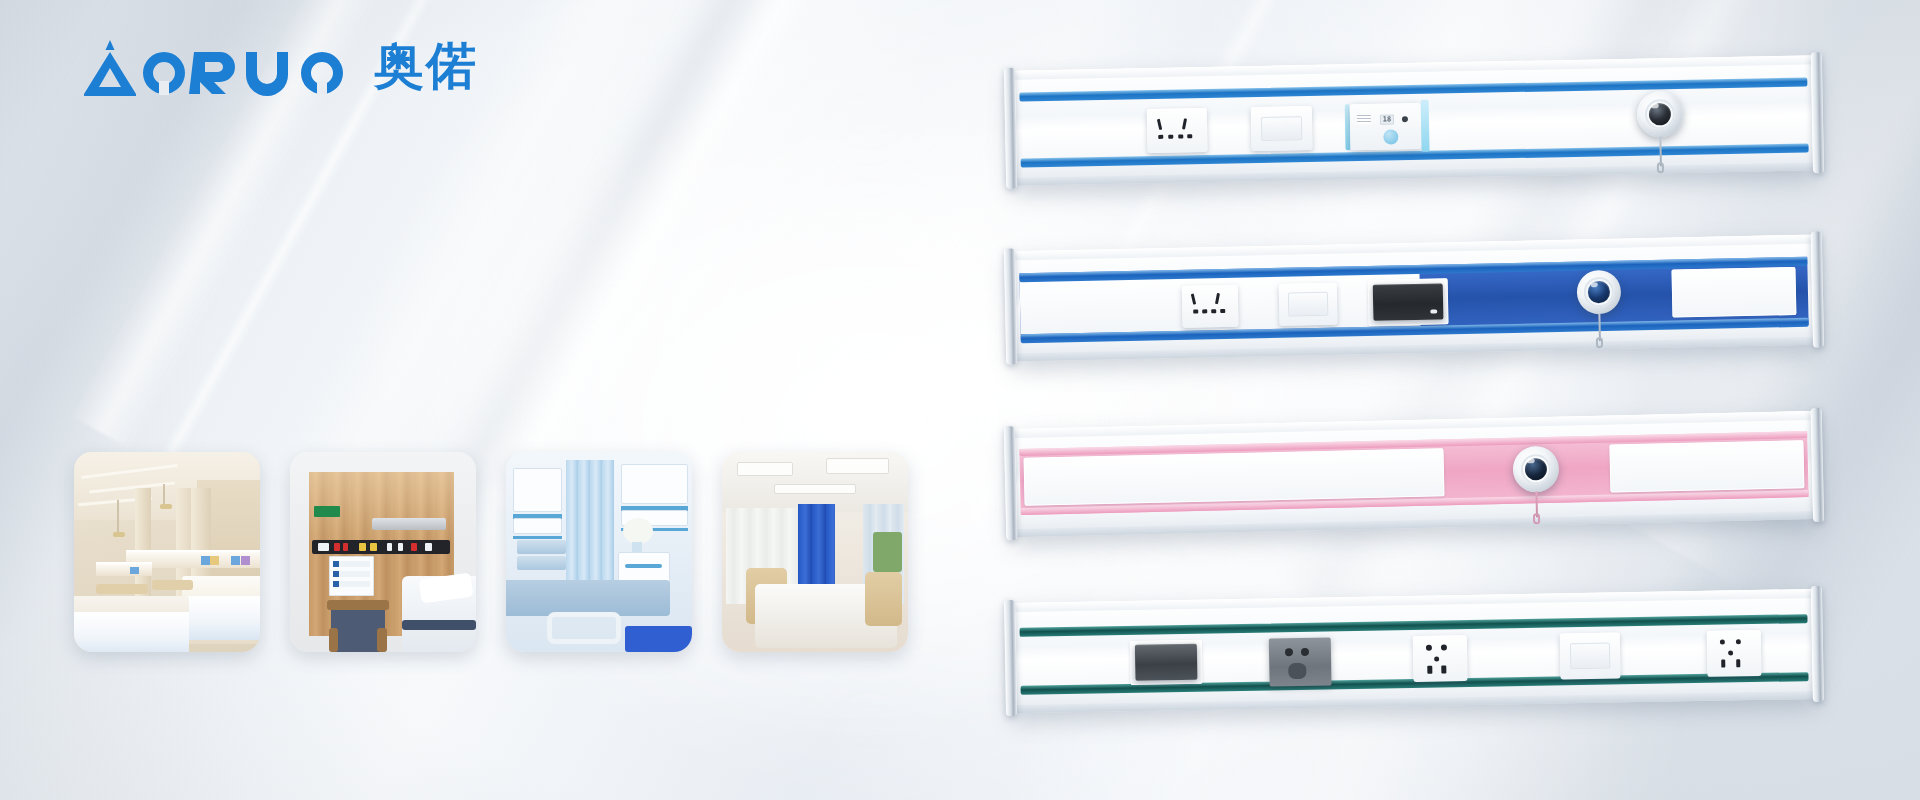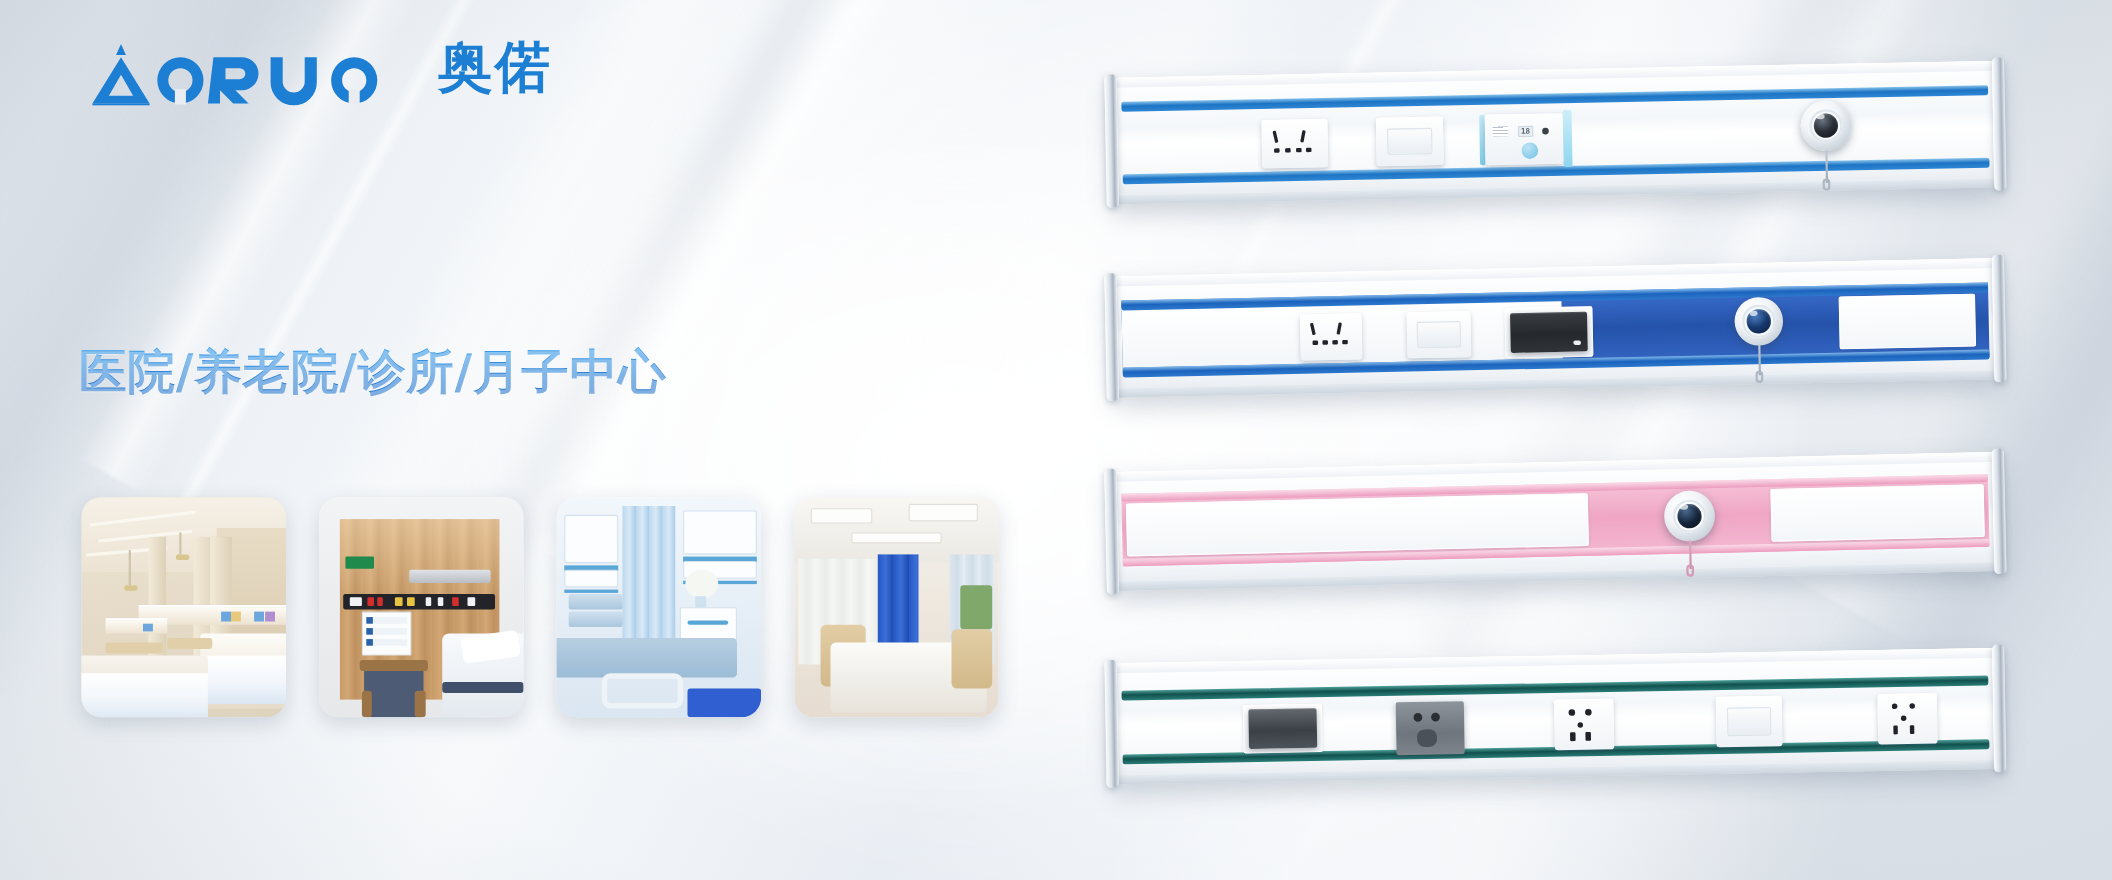--- a/index.html
+++ b/index.html
@@ -42,21 +42,21 @@
   .glow-center{position:absolute;left:380px;top:90px;width:980px;height:660px;border-radius:50%;
     background:radial-gradient(ellipse at center, rgba(255,255,255,0.95) 0%, rgba(255,255,255,0.55) 38%, rgba(255,255,255,0) 70%);
     filter:blur(18px);}
   .vig{position:absolute;inset:0;pointer-events:none;
     background:radial-gradient(ellipse 1300px 780px at 50% 50%, rgba(0,0,0,0) 58%, rgba(110,125,142,0.16) 100%);}
 
   
   .left-col{position:absolute;left:0;top:0;width:1000px;height:800px;}
 
   
-  .logo{position:absolute;left:74px;top:36px;display:flex;gap:26px;}
+  .logo{position:absolute;left:74px;top:36px;display:flex;align-items:center;gap:2px;}
   .logo svg{display:block;}
   .logo-cn{font-size:50px;font-weight:800;color:#1d7fd4;letter-spacing:2px;line-height:1;
            font-family:"DejaVu Sans","Liberation Sans",sans-serif;}
 
   
   .headline{position:absolute;left:68px;top:156px;
     font-family:"DejaVu Sans","Liberation Sans",sans-serif;
     font-size:97px;font-weight:800;color:#111418;letter-spacing:4px;line-height:1.06;
     white-space:nowrap;}
 
@@ -232,21 +232,20 @@
       <path d="M248 16 a21 21 0 1 0 0 42 a21 21 0 1 0 0 -42 Z M248 26 a11 11 0 1 1 0 22 a11 11 0 1 1 0 -22 Z" fill="#1d7fd4" fill-rule="evenodd"></path>
       <rect x="243" y="45" width="10" height="14" fill="#e9edf2"></rect>
 
       <rect x="10" y="58" width="52" height="2" fill="#1d7fd4"></rect>
     </svg>
     <span class="logo-cn">奥偌</span>
     <span class="sr">AORUO</span>
   </div>
 
 
-  <div class="subtitle">医院/养老院/诊所/月子中心</div>
 
   <div class="thumbs">
 
     <div class="thumb">
       <div class="scene">
         <div class="t1-bg"></div>
         <div class="t1-ceil"></div>
         <div class="t1-ceil-line" style="left:4%;top:9%;width:52%;transform:rotate(-7deg);"></div>
         <div class="t1-ceil-line" style="left:8%;top:17%;width:46%;transform:rotate(-6deg);"></div>
         <div class="t1-ceil-line" style="left:2%;top:24%;width:40%;transform:rotate(-5deg);"></div>

